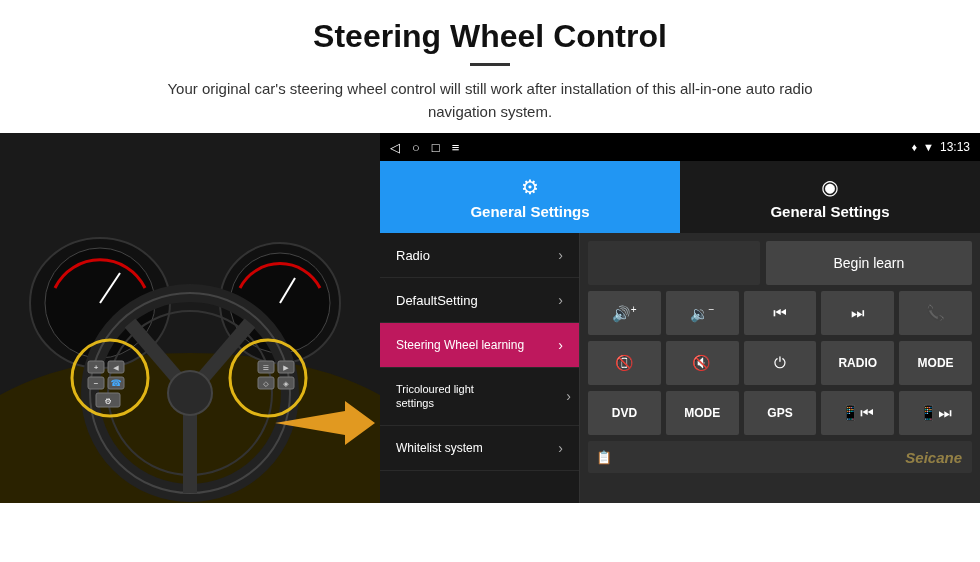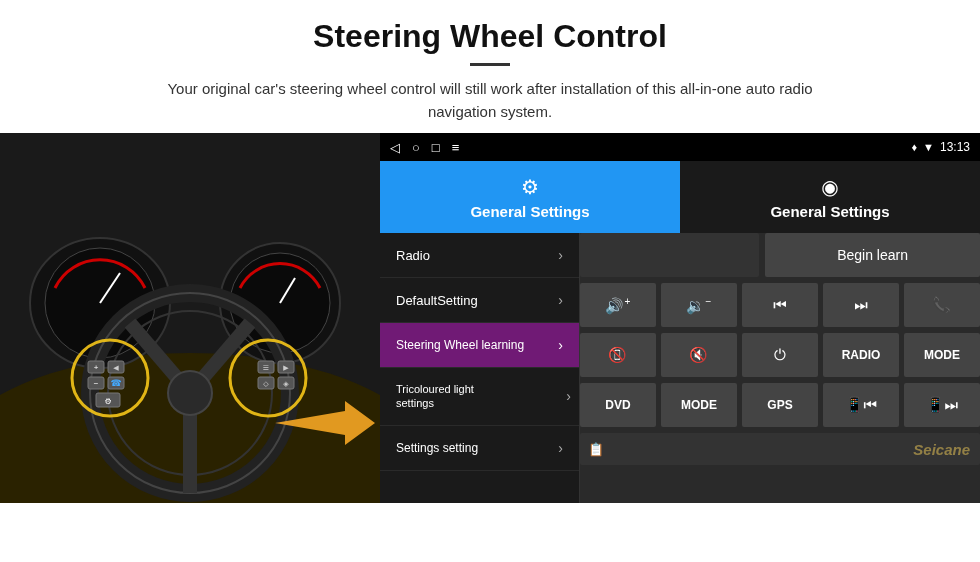--- a/index.html
+++ b/index.html
@@ -152,38 +152,39 @@
       align-items: center;
       justify-content: space-between;
       padding: 14px 16px;
       color: #fff;
       font-size: 13px;
       cursor: pointer;
       border-bottom: 1px solid #2a2a2a;
     }
 
     .menu-item.active {
-      background: #701a75;
+      background: #be185d;
     }
 
     .menu-item-arrow {
       color: #aaa;
       font-size: 14px;
     }
 
     .menu-item.active .menu-item-arrow {
       color: #fff;
     }
 
     
     .right-panel {
       flex: 1;
       background: #2a2a2a;
       display: flex;
       flex-direction: column;
+      padding: 8px;
       gap: 6px;
     }
 
     .begin-learn-row {
       display: flex;
       gap: 6px;
       height: 44px;
     }
 
     .empty-slot {
@@ -344,21 +345,21 @@
           <span style="font-size:12px">Steering Wheel learning</span>
           <span class="menu-item-arrow">›</span>
         </div>
         <div class="menu-item" style="flex-direction:column; align-items:flex-start; gap:2px; padding-right:8px;">
           <div style="display:flex; justify-content:space-between; width:100%; align-items:center;">
             <span style="font-size:11px; line-height:1.3;">Tricoloured light<br>settings</span>
             <span class="menu-item-arrow">›</span>
           </div>
         </div>
         <div class="menu-item">
-          <span style="font-size:12px">Settings setting</span>
+          <span style="font-size:12px">Whitelist system</span>
           <span class="menu-item-arrow">›</span>
         </div>
       </div>
 
       <div class="right-panel">
 
         <div class="begin-learn-row">
           <div class="empty-slot"></div>
           <div class="begin-learn-btn">Begin learn</div>
         </div>

